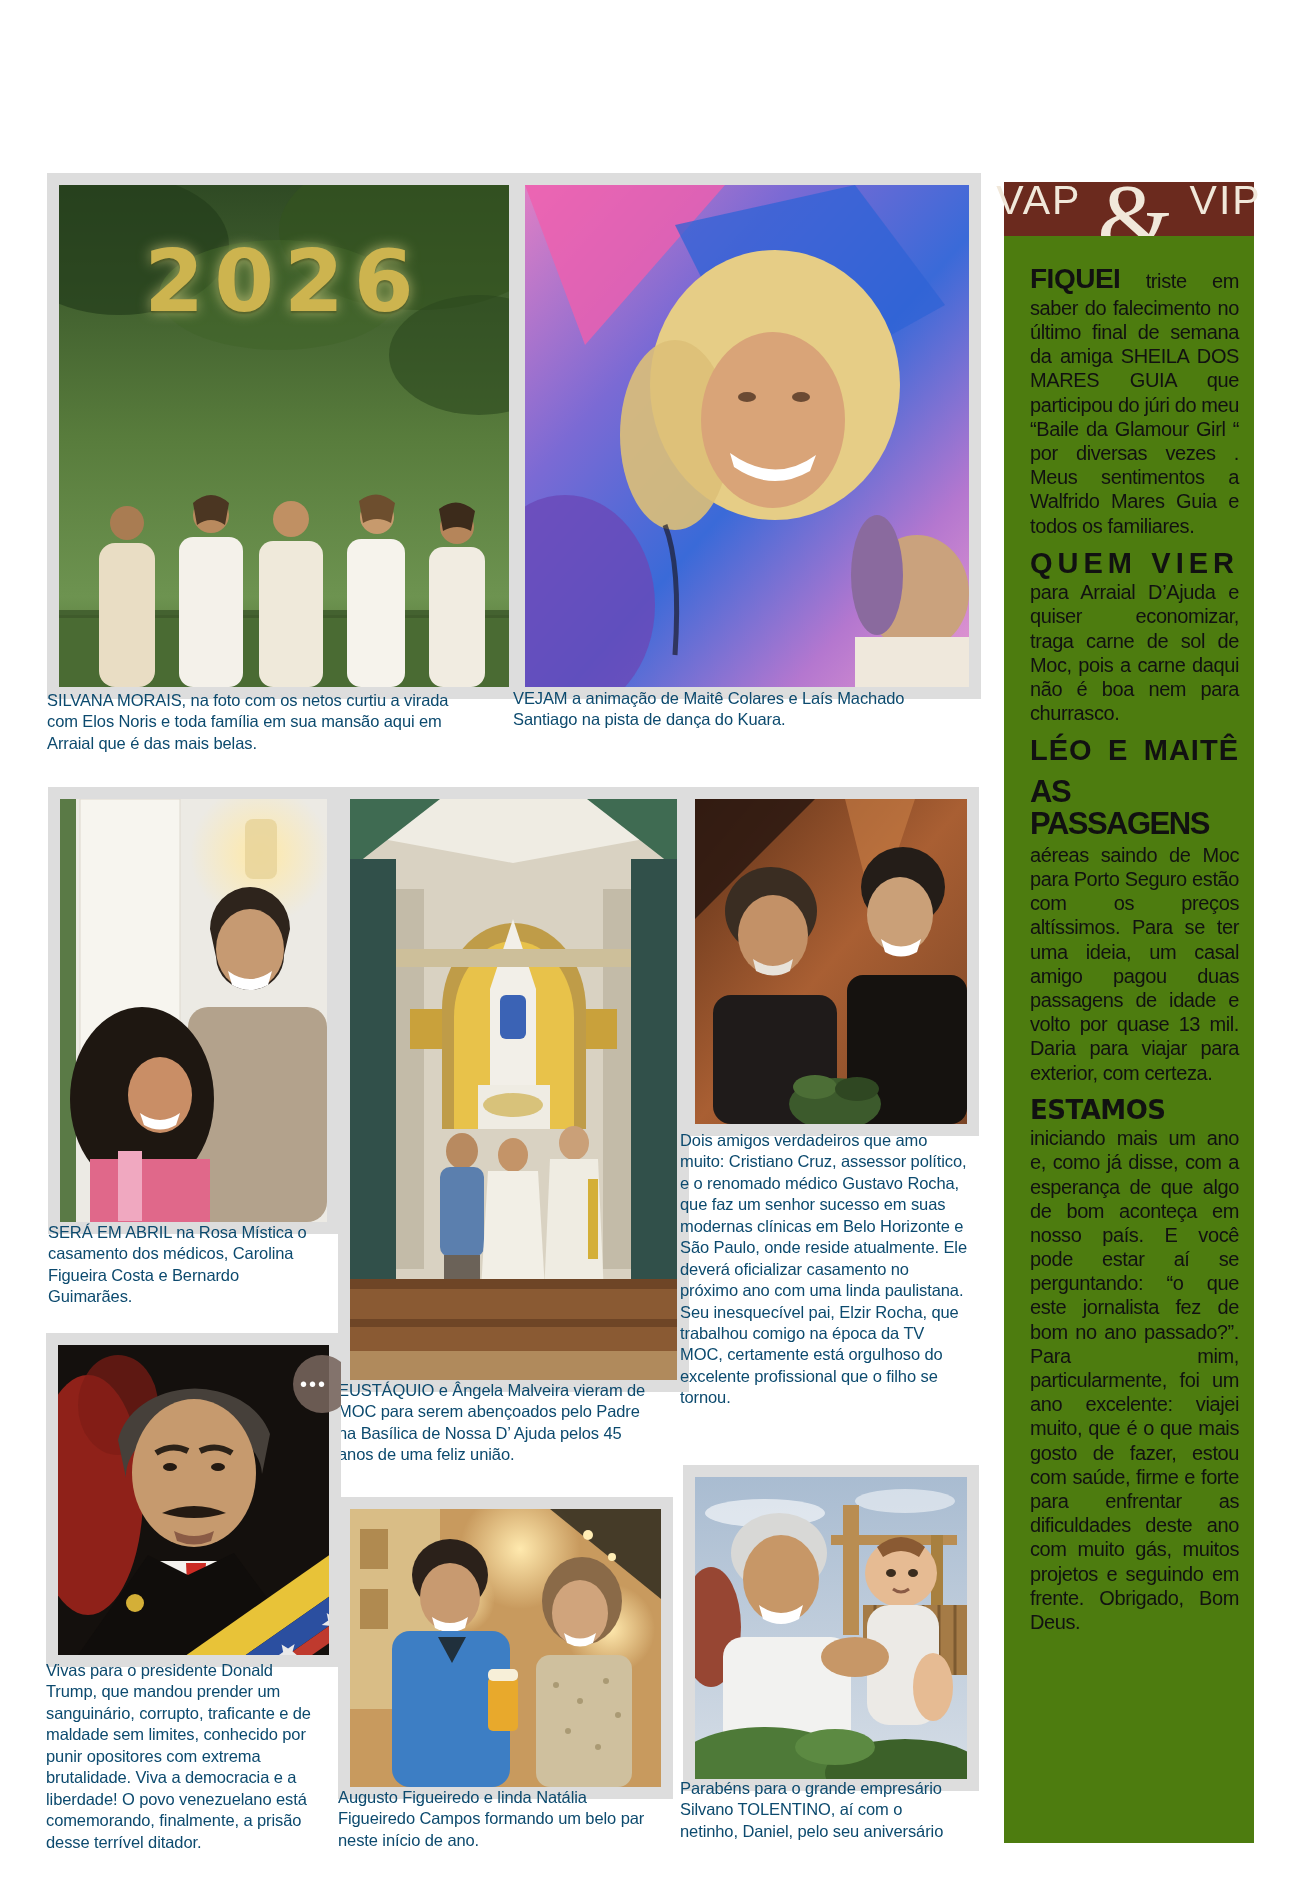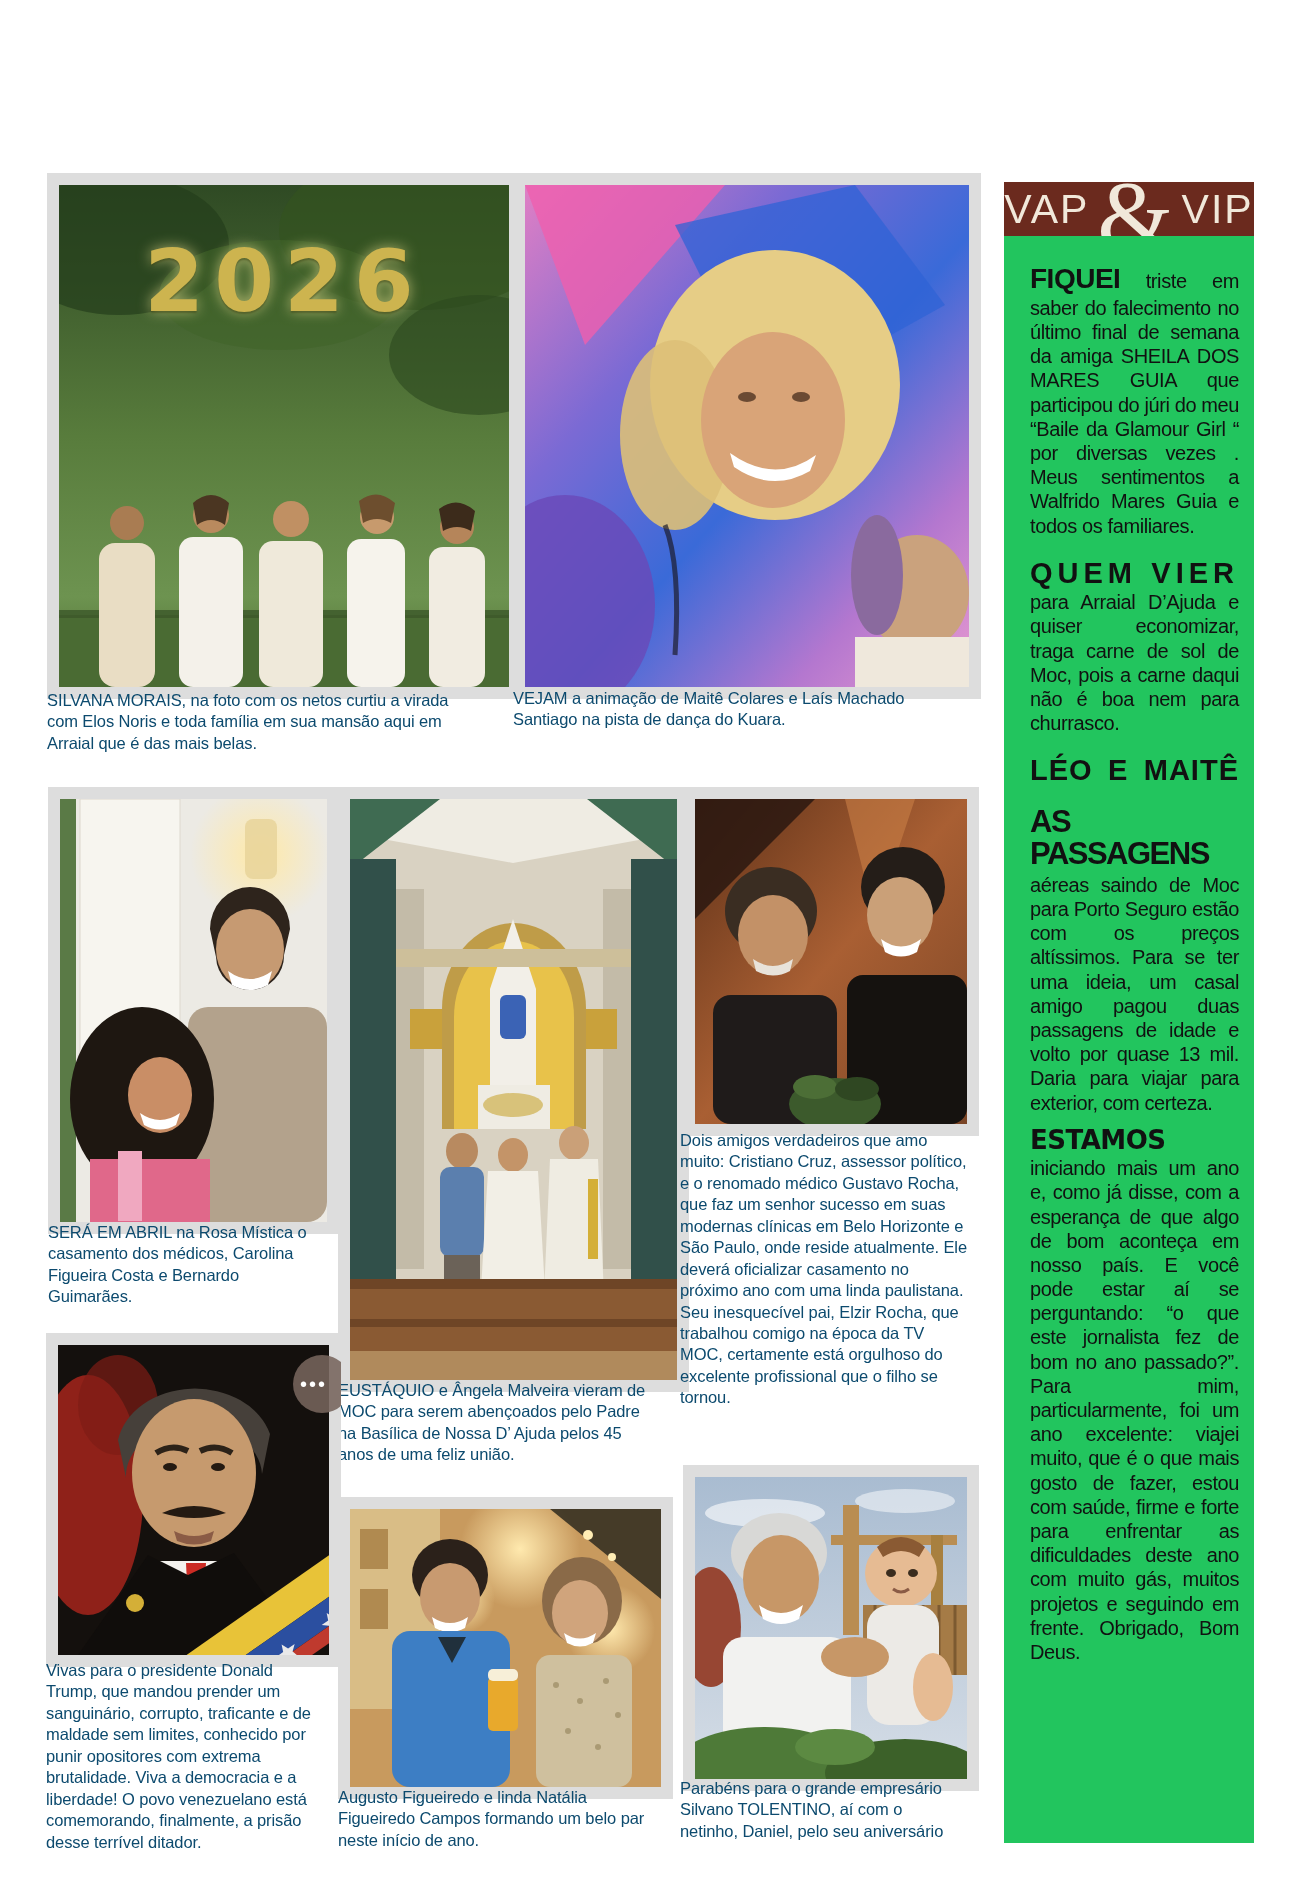--- a/index.html
+++ b/index.html
@@ -13,34 +13,34 @@
            font-size:86px;font-weight:bold;letter-spacing:10px;color:#cdb44f;
            text-shadow:0 2px 2px rgba(60,70,20,.55),0 0 14px rgba(255,240,160,.6);
            font-family:"DejaVu Sans",sans-serif;}
   
   .dots{position:absolute;top:22px;right:-10px;width:58px;height:58px;border-radius:50%;
         background:rgba(118,100,92,.88);color:#fff;display:flex;align-items:center;
         justify-content:flex-start;padding-left:7px;box-sizing:border-box;
         font-size:20px;letter-spacing:2px;}
   
   #masthead{position:absolute;left:1004px;top:182px;width:250px;height:54px;
-            display:flex;align-items:center;justify-content:center;gap:8px;
+            display:flex;align-items:flex-start;justify-content:center;gap:16px;
             overflow:visible;}
   #masthead .mh-word{font-size:41px;line-height:.88;letter-spacing:2px;font-weight:400;
             font-family:"Liberation Sans",sans-serif;}
   #masthead .mh-amp{font-size:98px;line-height:.62;font-weight:400;position:relative;top:6px;
             font-family:"Liberation Serif",serif;}
   
   #sidebar{position:absolute;left:1004px;top:236px;width:250px;height:1607px;
            box-sizing:border-box;padding:26px 15px 0 26px;}
   .sect{margin:0 0 10px 0;}
   .sect p{margin:0;font-size:20px;line-height:1.21;text-align:justify;letter-spacing:-0.4px;}
   .lead{font-weight:bold;font-size:28px;letter-spacing:-0.5px;}
   .lead-round{font-family:"DejaVu Sans",sans-serif;font-weight:bold;font-size:26px;letter-spacing:-0.5px;}
-  .sect-h{font-weight:bold;font-size:29px;line-height:1.05;margin:20px 0 2px 0;letter-spacing:0;}
+  .sect-h{font-weight:bold;font-size:29px;line-height:1.05;margin:10px 0 2px 0;letter-spacing:0;}
   .sect-h.spread{text-align:justify;text-align-last:justify;letter-spacing:5px;}
   .sect-h.spread2{text-align:justify;text-align-last:justify;letter-spacing:1px;}
   .sect-h.tight{letter-spacing:-1.5px;font-size:31px;}
 </style>
 </head>
 <body>
 
 <div id="page">
 
   <figure class="ph" style="left:47px;top:173px;width:450px;height:502px">
@@ -111,21 +111,21 @@
     </svg>
   </figure>
   <div class="cap" style="left:513px;top:688px;width:440px">VEJAM a animação de Maitê Colares e Laís Machado Santiago na pista de dança do Kuara.</div>
 
   <div id="masthead" style="background:#6b2a1e;color:#f1e8da">
     <span class="mh-word">VAP</span>
     <span class="mh-amp">&amp;</span>
     <span class="mh-word">VIP</span>
   </div>
 
-  <div id="sidebar" style="background:#22c55e">
+  <div id="sidebar" style="background:#4d7c0f">
     <div class="sect">
       <p><span class="lead">FIQUEI</span><span> triste em saber do falecimento no último final de semana da amiga SHEILA DOS MARES GUIA que participou do júri do meu “Baile da Glamour Girl “ por diversas vezes . Meus sentimentos a Walfrido Mares Guia e todos os familiares.</span></p>
     </div>
     <div class="sect">
       <div class="sect-h spread">QUEM VIER</div>
       <p>para Arraial D’Ajuda e quiser economizar, traga carne de sol de Moc, pois a carne daqui não é boa nem para churrasco.</p>
     </div>
     <div class="sect">
       <div class="sect-h spread2">LÉO E MAITÊ</div>
     </div>

